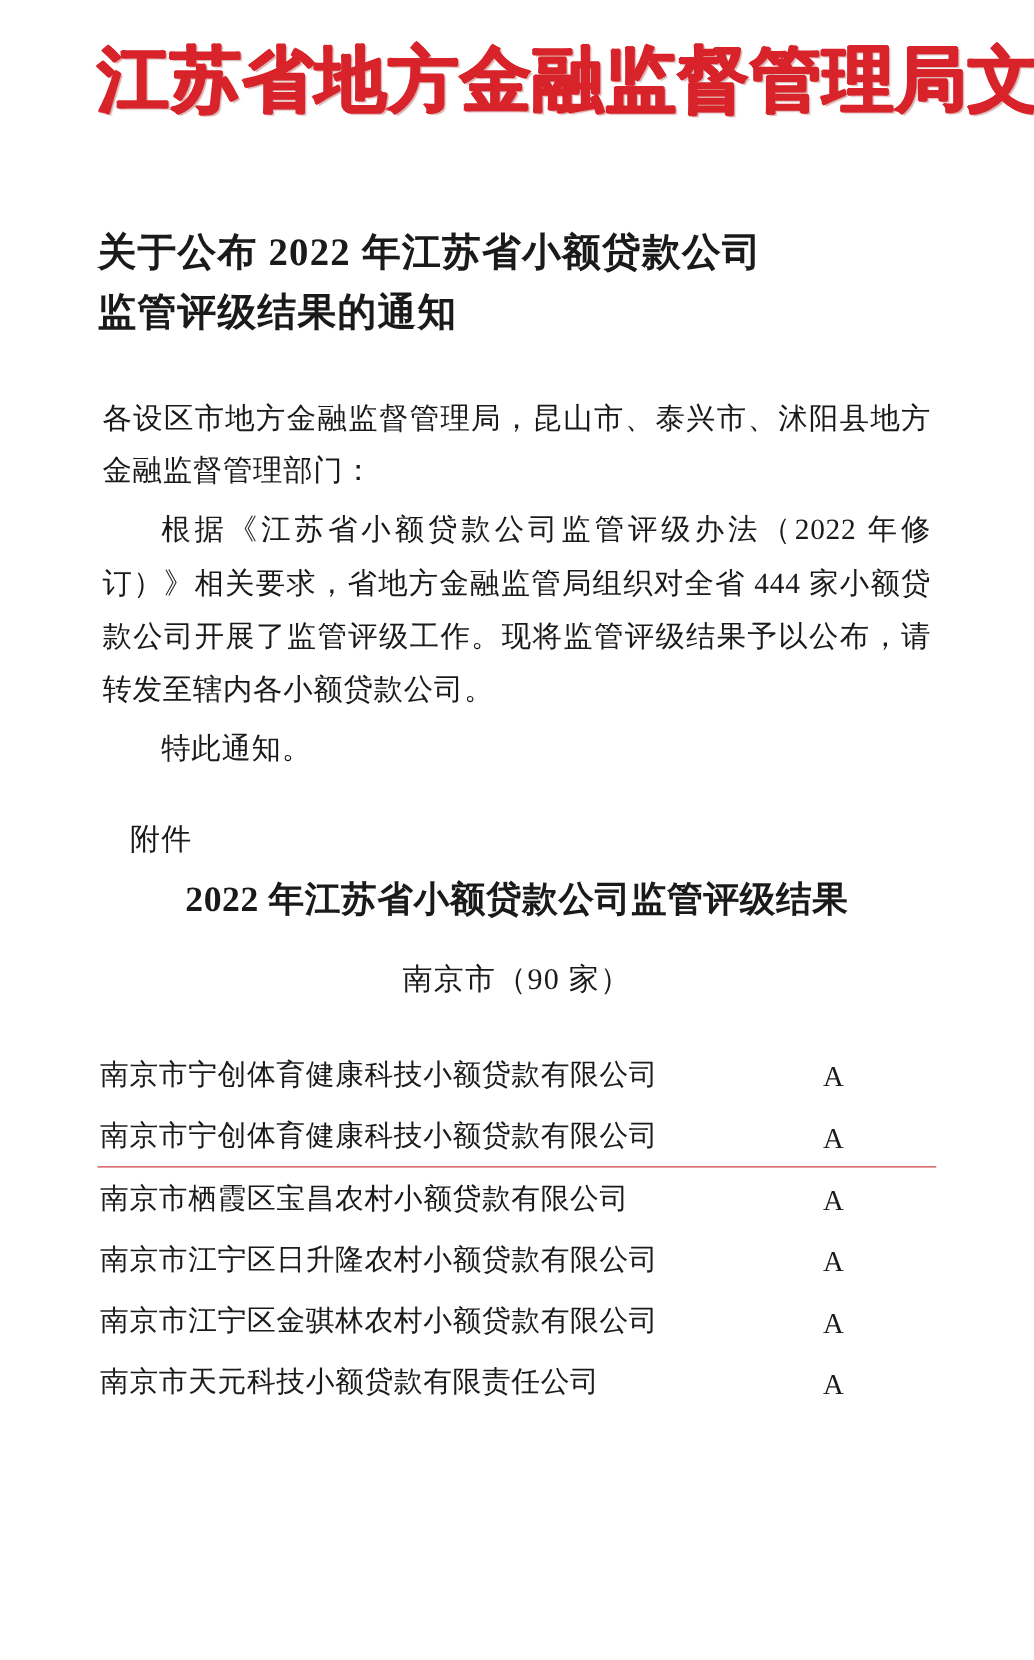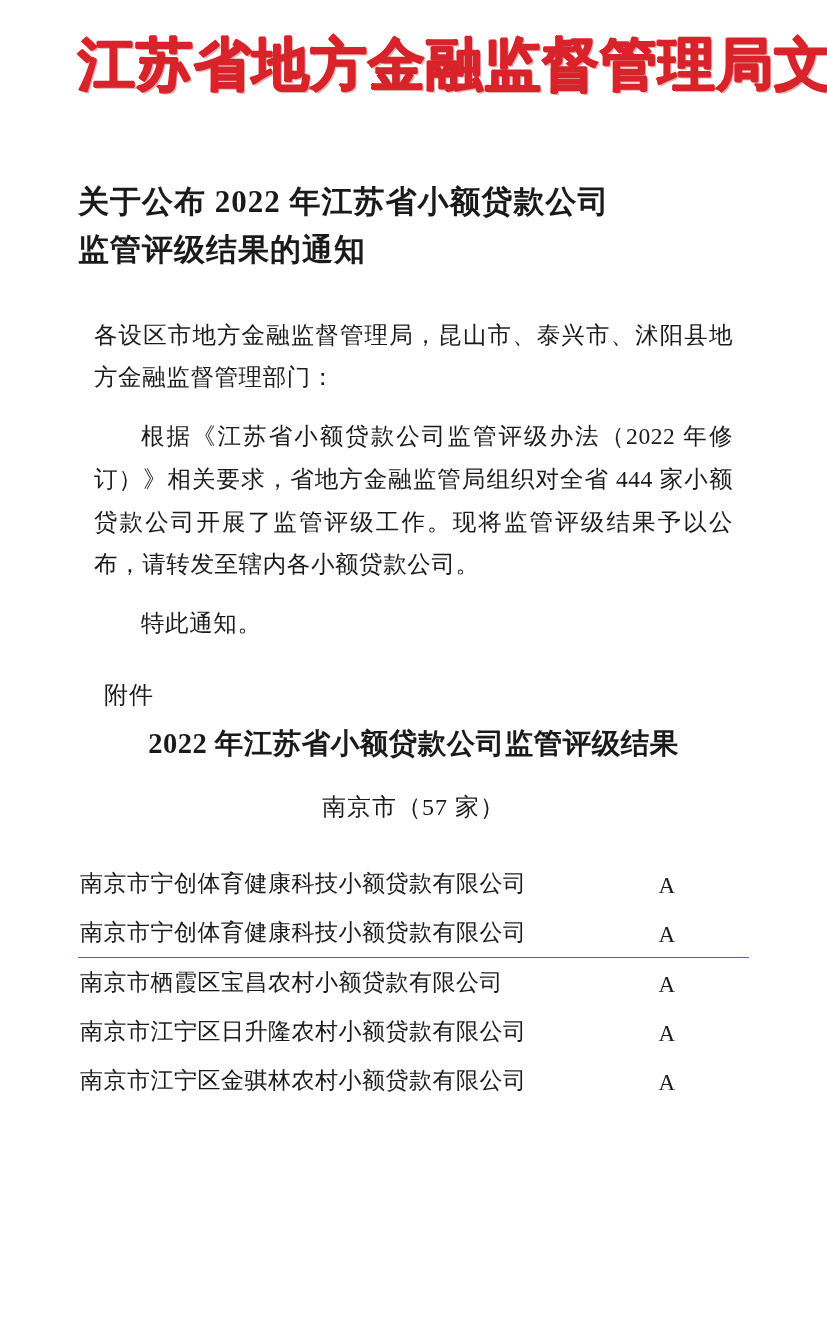--- a/index.html
+++ b/index.html
@@ -76,21 +76,21 @@
 
   
   .body-text {
     margin-top: 40px;
     font-size: 23.5px;
     line-height: 1.82;
     letter-spacing: 0.6px;
     text-align: justify;
   }
   .body-text p {
-    margin: 16px;
+    margin: 4px;
   }
   .indent {
     text-indent: 2em;
   }
 
   
   .attach-label {
     margin-top: 34px;
     font-size: 24px;
     font-weight: normal;
@@ -152,21 +152,21 @@
   </div>
 
   <div class="body-text">
     <p>各设区市地方金融监督管理局，昆山市、泰兴市、沭阳县地方金融监督管理部门：</p>
     <p class="indent">根据《江苏省小额贷款公司监管评级办法（2022 年修订）》相关要求，省地方金融监管局组织对全省 444 家小额贷款公司开展了监管评级工作。现将监管评级结果予以公布，请转发至辖内各小额贷款公司。</p>
     <p class="indent">特此通知。</p>
   </div>
 
   <div class="attach-label">附件</div>
   <div class="attach-title">2022 年江苏省小额贷款公司监管评级结果</div>
-  <div class="attach-sub">南京市（57 家）</div>
+  <div class="attach-sub">南京市（90 家）</div>
 
   <table class="rating-table">
     <tbody>
       <tr>
         <td class="name">南京市宁创体育健康科技小额贷款有限公司</td>
         <td class="grade">A</td>
       </tr>
       <tr class="underline-row">
         <td class="name">南京市宁创体育健康科技小额贷款有限公司</td>
         <td class="grade">A</td>
@@ -176,16 +176,20 @@
         <td class="grade">A</td>
       </tr>
       <tr>
         <td class="name">南京市江宁区日升隆农村小额贷款有限公司</td>
         <td class="grade">A</td>
       </tr>
       <tr>
         <td class="name">南京市江宁区金骐林农村小额贷款有限公司</td>
         <td class="grade">A</td>
       </tr>
+      <tr>
+        <td class="name">南京市天元科技小额贷款有限责任公司</td>
+        <td class="grade">A</td>
+      </tr>
     </tbody>
   </table>
 
 </div>
 
 </body></html>

